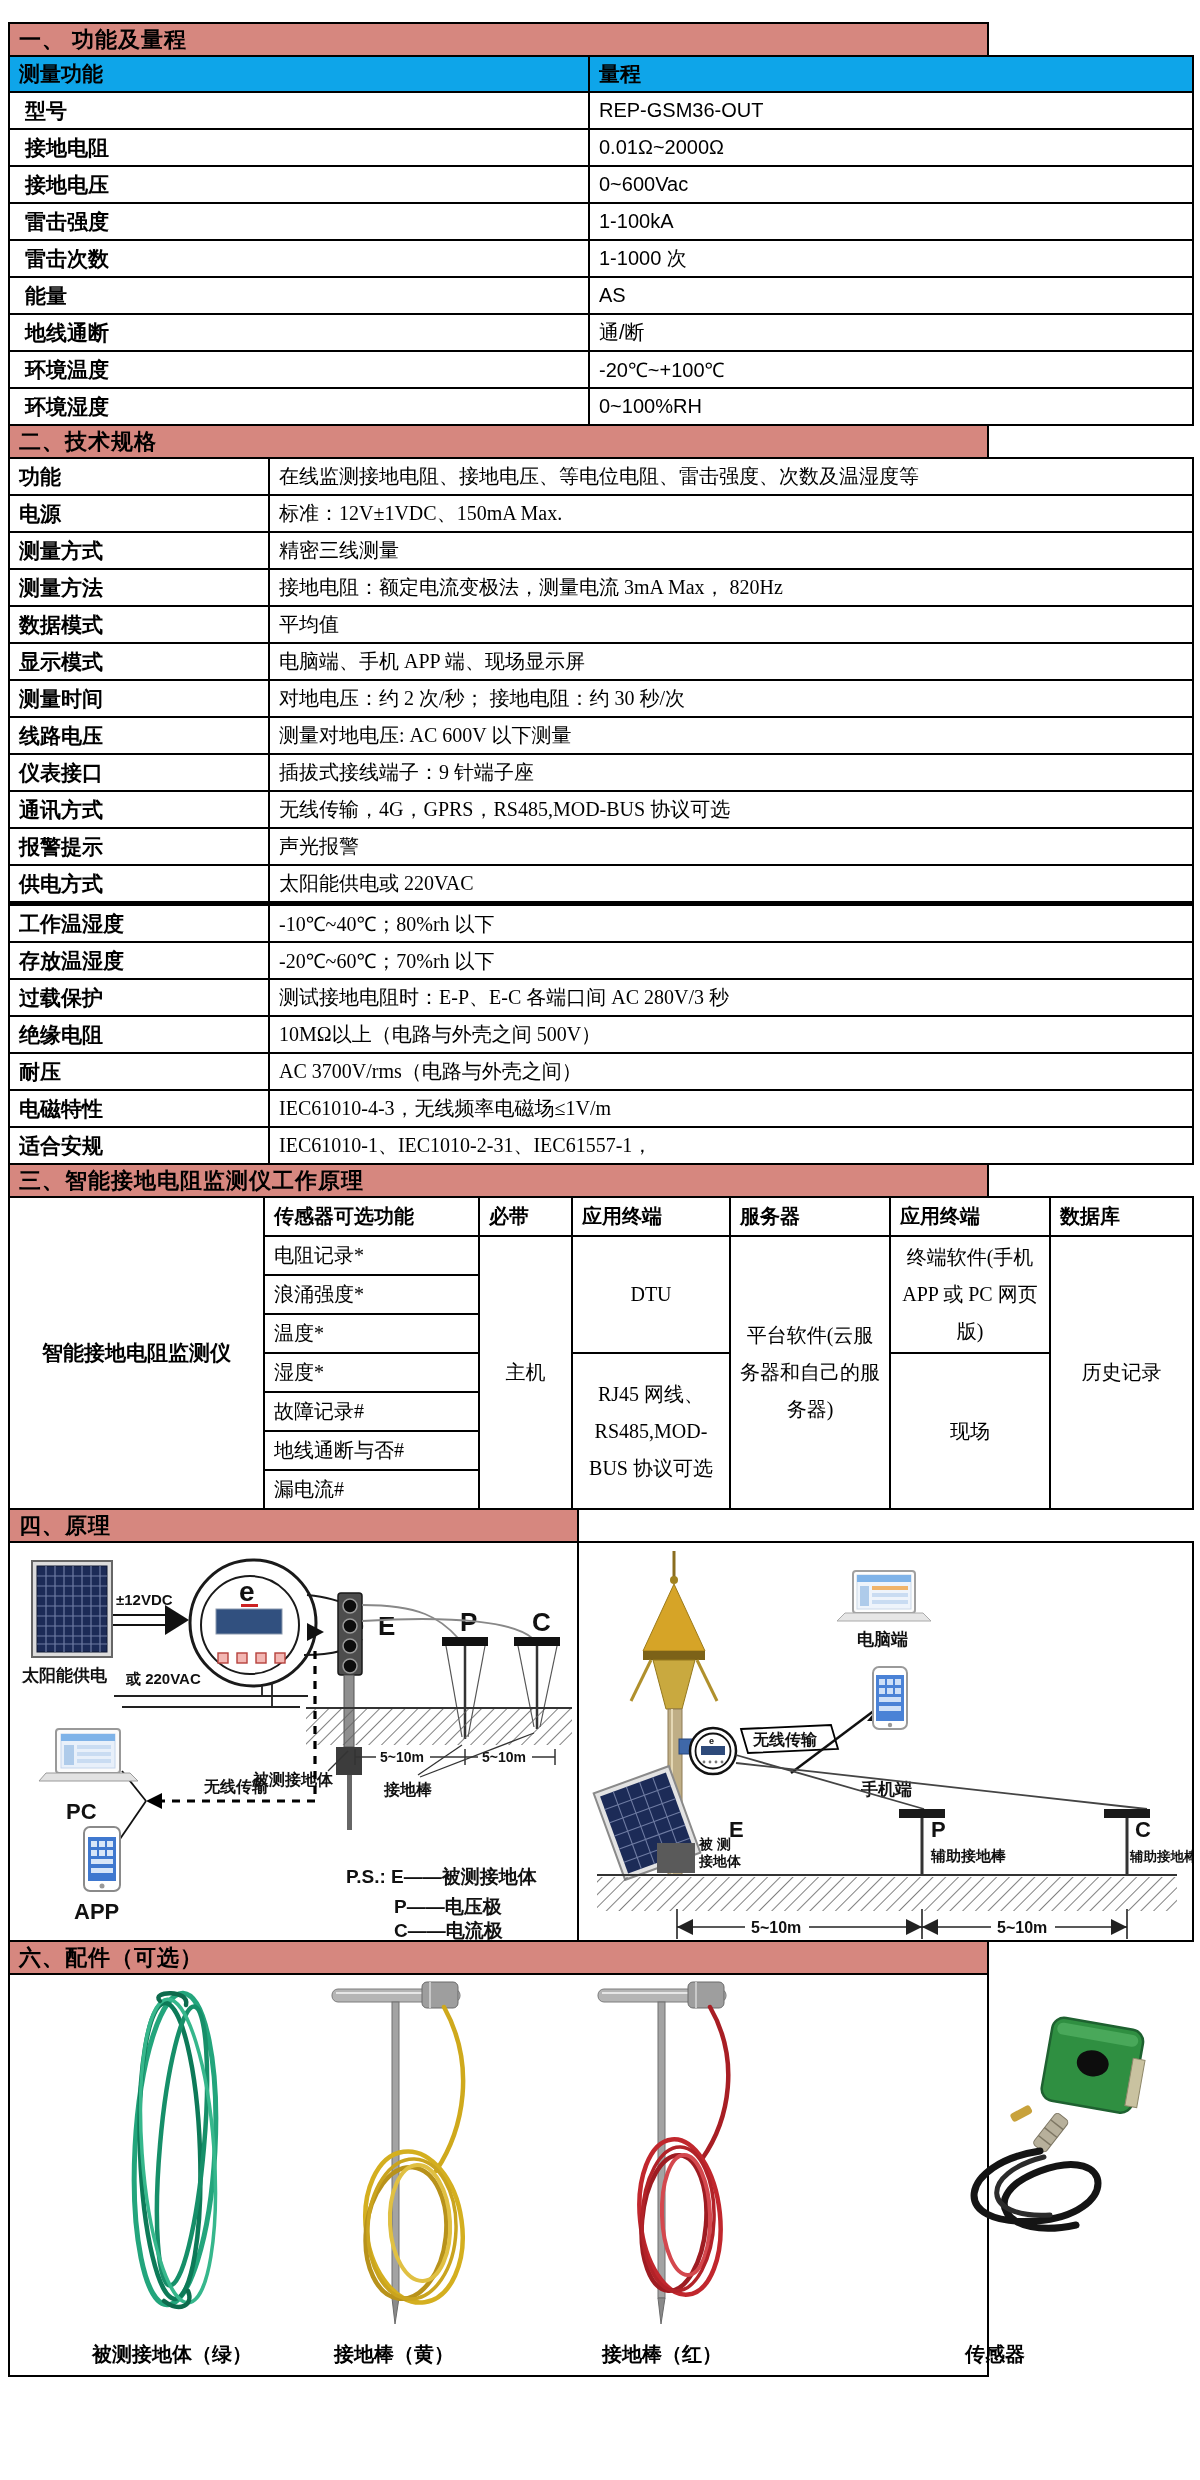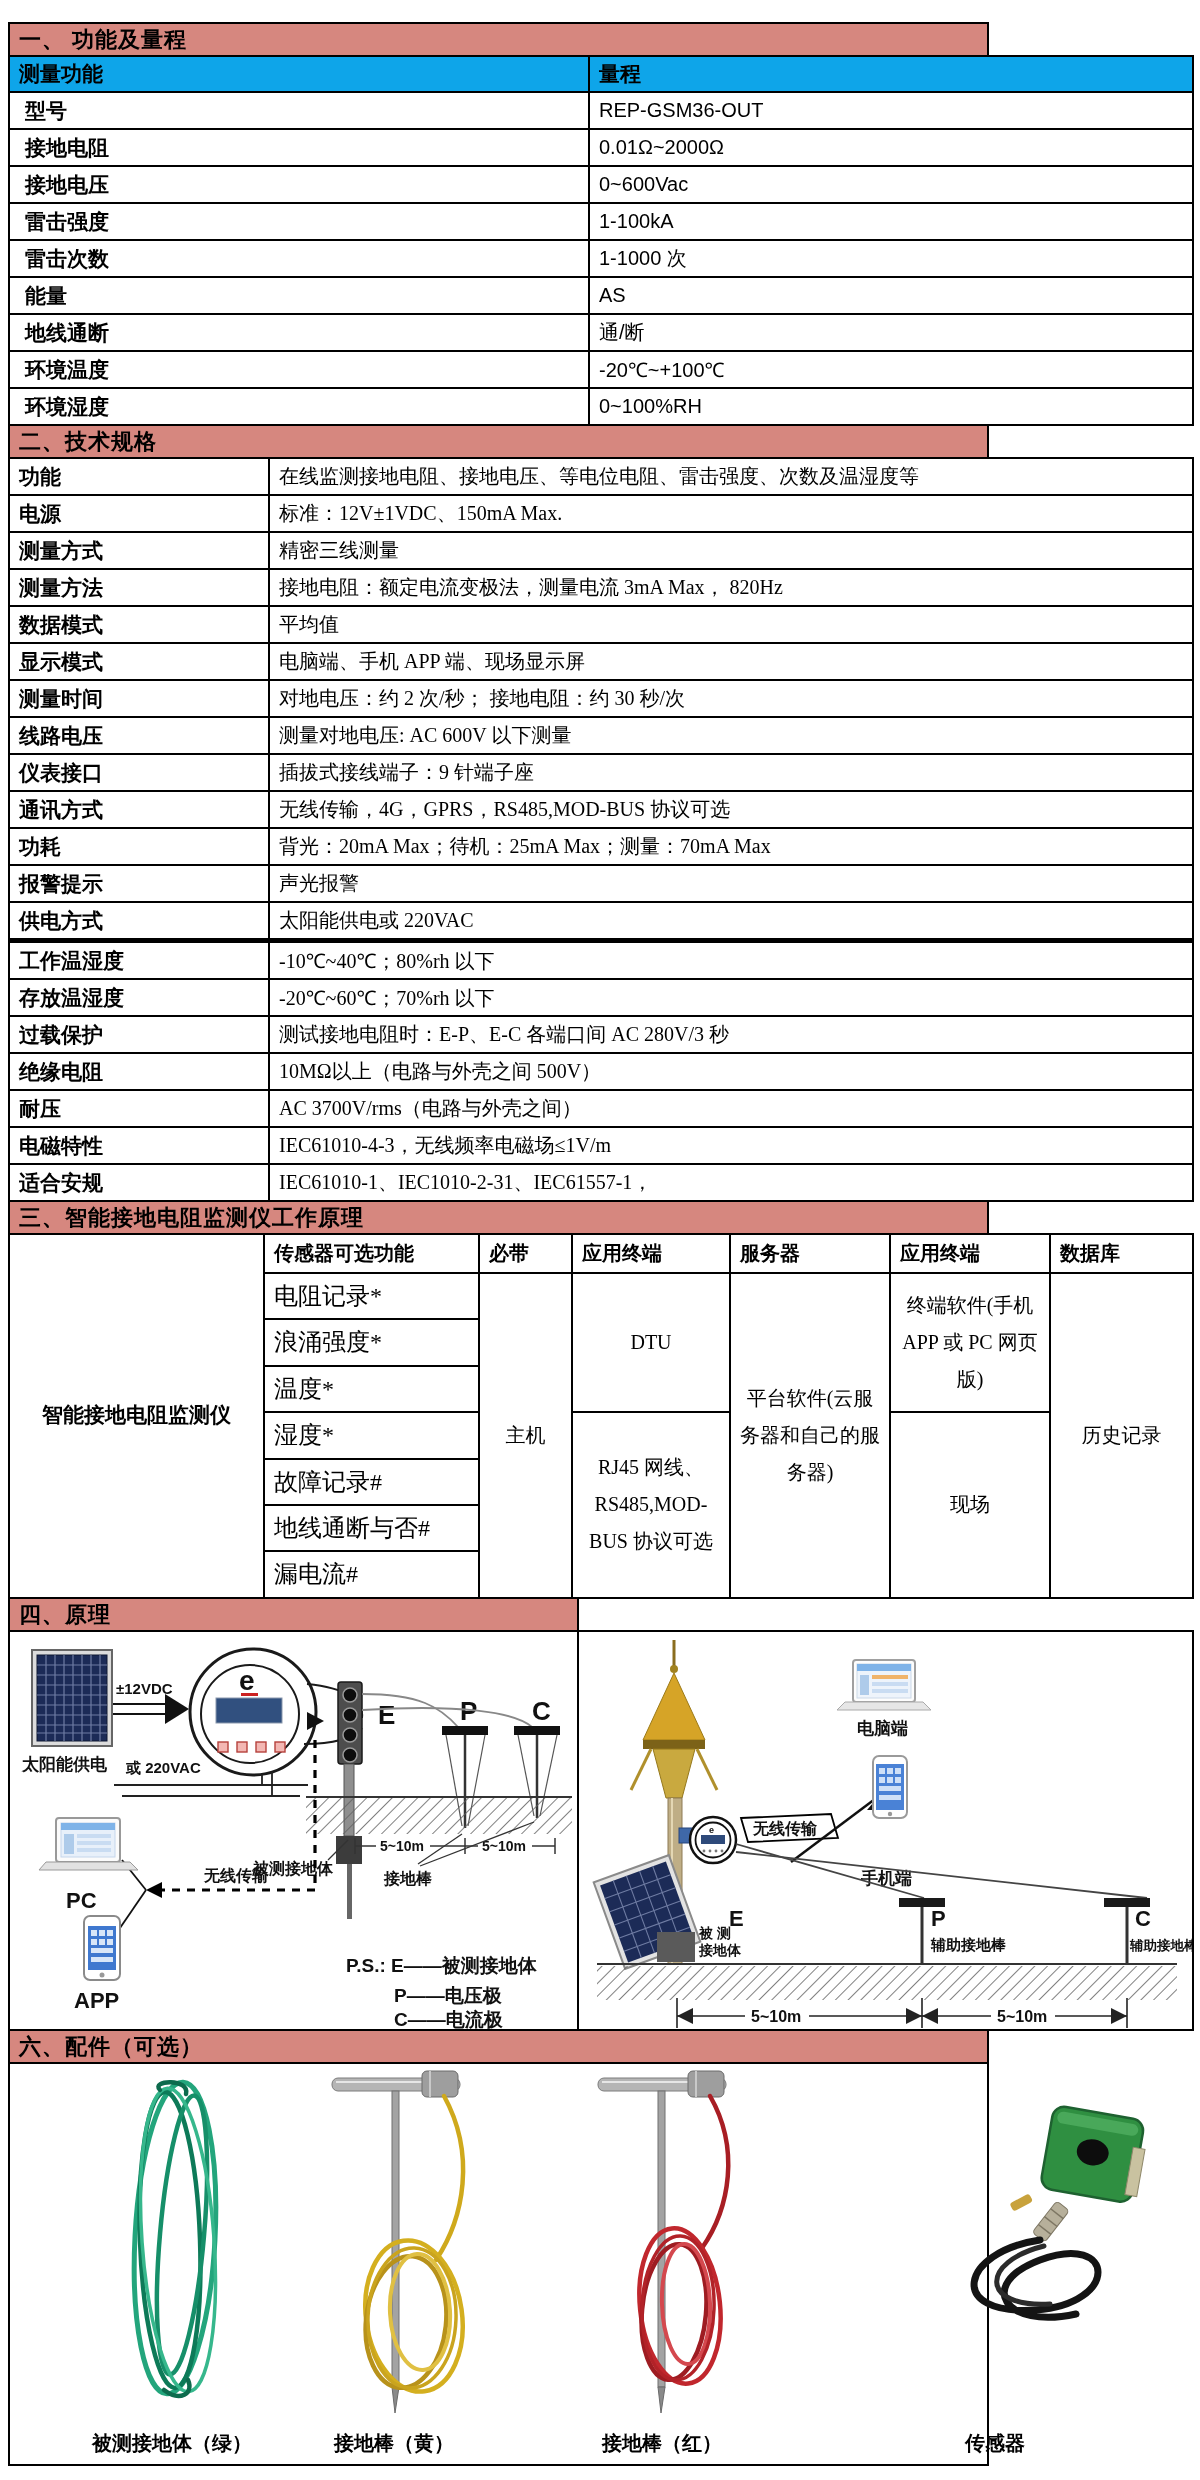--- a/index.html
+++ b/index.html
@@ -18,21 +18,21 @@
   #t1 td.val{font-family:"Liberation Sans",sans-serif;font-size:20px;}
   #t1 tr.hdr td{background:#0ea5e9;font-weight:bold;height:34px;font-family:"Liberation Serif",serif;}
   
   #t2 td{height:35px;}
   #t2 td.lbl{font-weight:bold;}
   #t2 td.val{font-size:20px;border-radius:7px;}
   #t2 tr.thick-top td{border-top-width:5px;}
   
   #t3 td{font-size:20px;text-align:center;vertical-align:middle;line-height:1.85;}
   #t3 tr.h3 td{font-weight:bold;text-align:left;height:34px;}
-  #t3 td.sensor{text-align:left;height:36px;font-size:24px;}
+  #t3 td.sensor{text-align:left;height:36px;font-size:20px;}
   #t3 td.biglabel{font-weight:bold;font-size:21px;}
   
   .diagrow{display:flex;}
   .diag{border:2px solid #000;background:#fff;}
   .diag svg{display:block;}
   svg text{font-family:"Liberation Sans",sans-serif;fill:#111;}
   
   .photos{border:2px solid #000;position:relative;height:400px;background:#fff;}
   .ph{position:absolute;}
   .cap{position:absolute;top:342px;transform:translateX(-50%);font-weight:bold;
@@ -134,24 +134,20 @@
           <td class="lbl">线路电压</td>
           <td class="val">测量对地电压: AC 600V 以下测量</td>
         </tr>
         <tr>
           <td class="lbl">仪表接口</td>
           <td class="val">插拔式接线端子：9 针端子座</td>
         </tr>
         <tr>
           <td class="lbl">通讯方式</td>
           <td class="val">无线传输，4G，GPRS，RS485,MOD-BUS 协议可选</td>
-        </tr>
-        <tr>
-          <td class="lbl">功耗</td>
-          <td class="val">背光：20mA Max；待机：25mA Max；测量：70mA Max</td>
         </tr>
         <tr>
           <td class="lbl">报警提示</td>
           <td class="val">声光报警</td>
         </tr>
         <tr>
           <td class="lbl">供电方式</td>
           <td class="val">太阳能供电或 220VAC</td>
         </tr>
         <tr class="thick-top">

